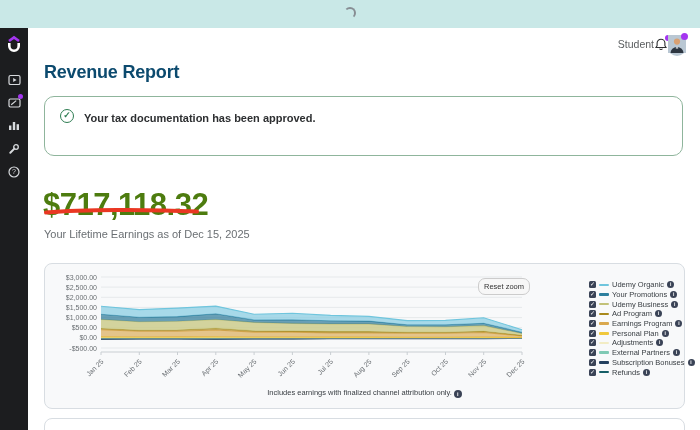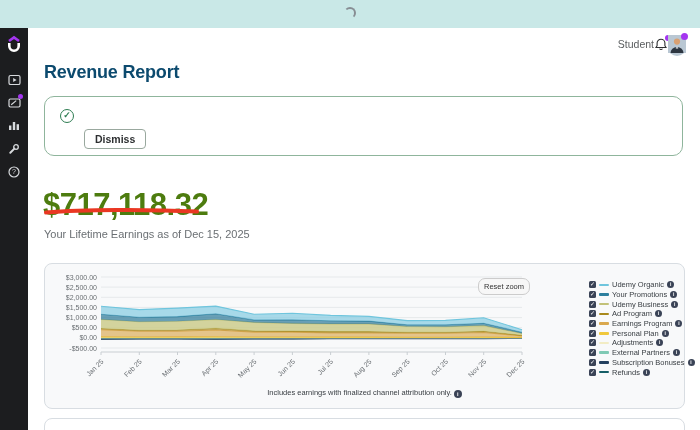--- a/index.html
+++ b/index.html
@@ -140,21 +140,21 @@
       </svg>
     </span>
     <span class="avatar-badge"></span>
   </span>
 </div>
 
 <div class="page-title">Revenue Report</div>
 
 <div class="alert">
   <span class="alert-check">✓</span>
-  <button class="dismiss-btn">Dismiss</button>
+  <span class="alert-msg">Your tax documentation has been approved.</span>
 </div>
 
 <div class="amount">$717,118.32</div>
 <svg class="amount-underline" width="158" height="9" viewBox="0 0 158 9">
   <path d="M3 5.5 C 40 2.5, 105 2.2, 154 4.6" fill="none" stroke="#ea3723" stroke-width="4" stroke-linecap="round"></path>
 </svg>
 <div class="earnings-subtitle">Your Lifetime Earnings as of Dec 15, 2025</div>
 
 <div class="chart-card">
   <div class="chart-svg-wrap" id="chart-svg-wrap"><svg width="639" height="144" viewBox="0 0 639 144">

